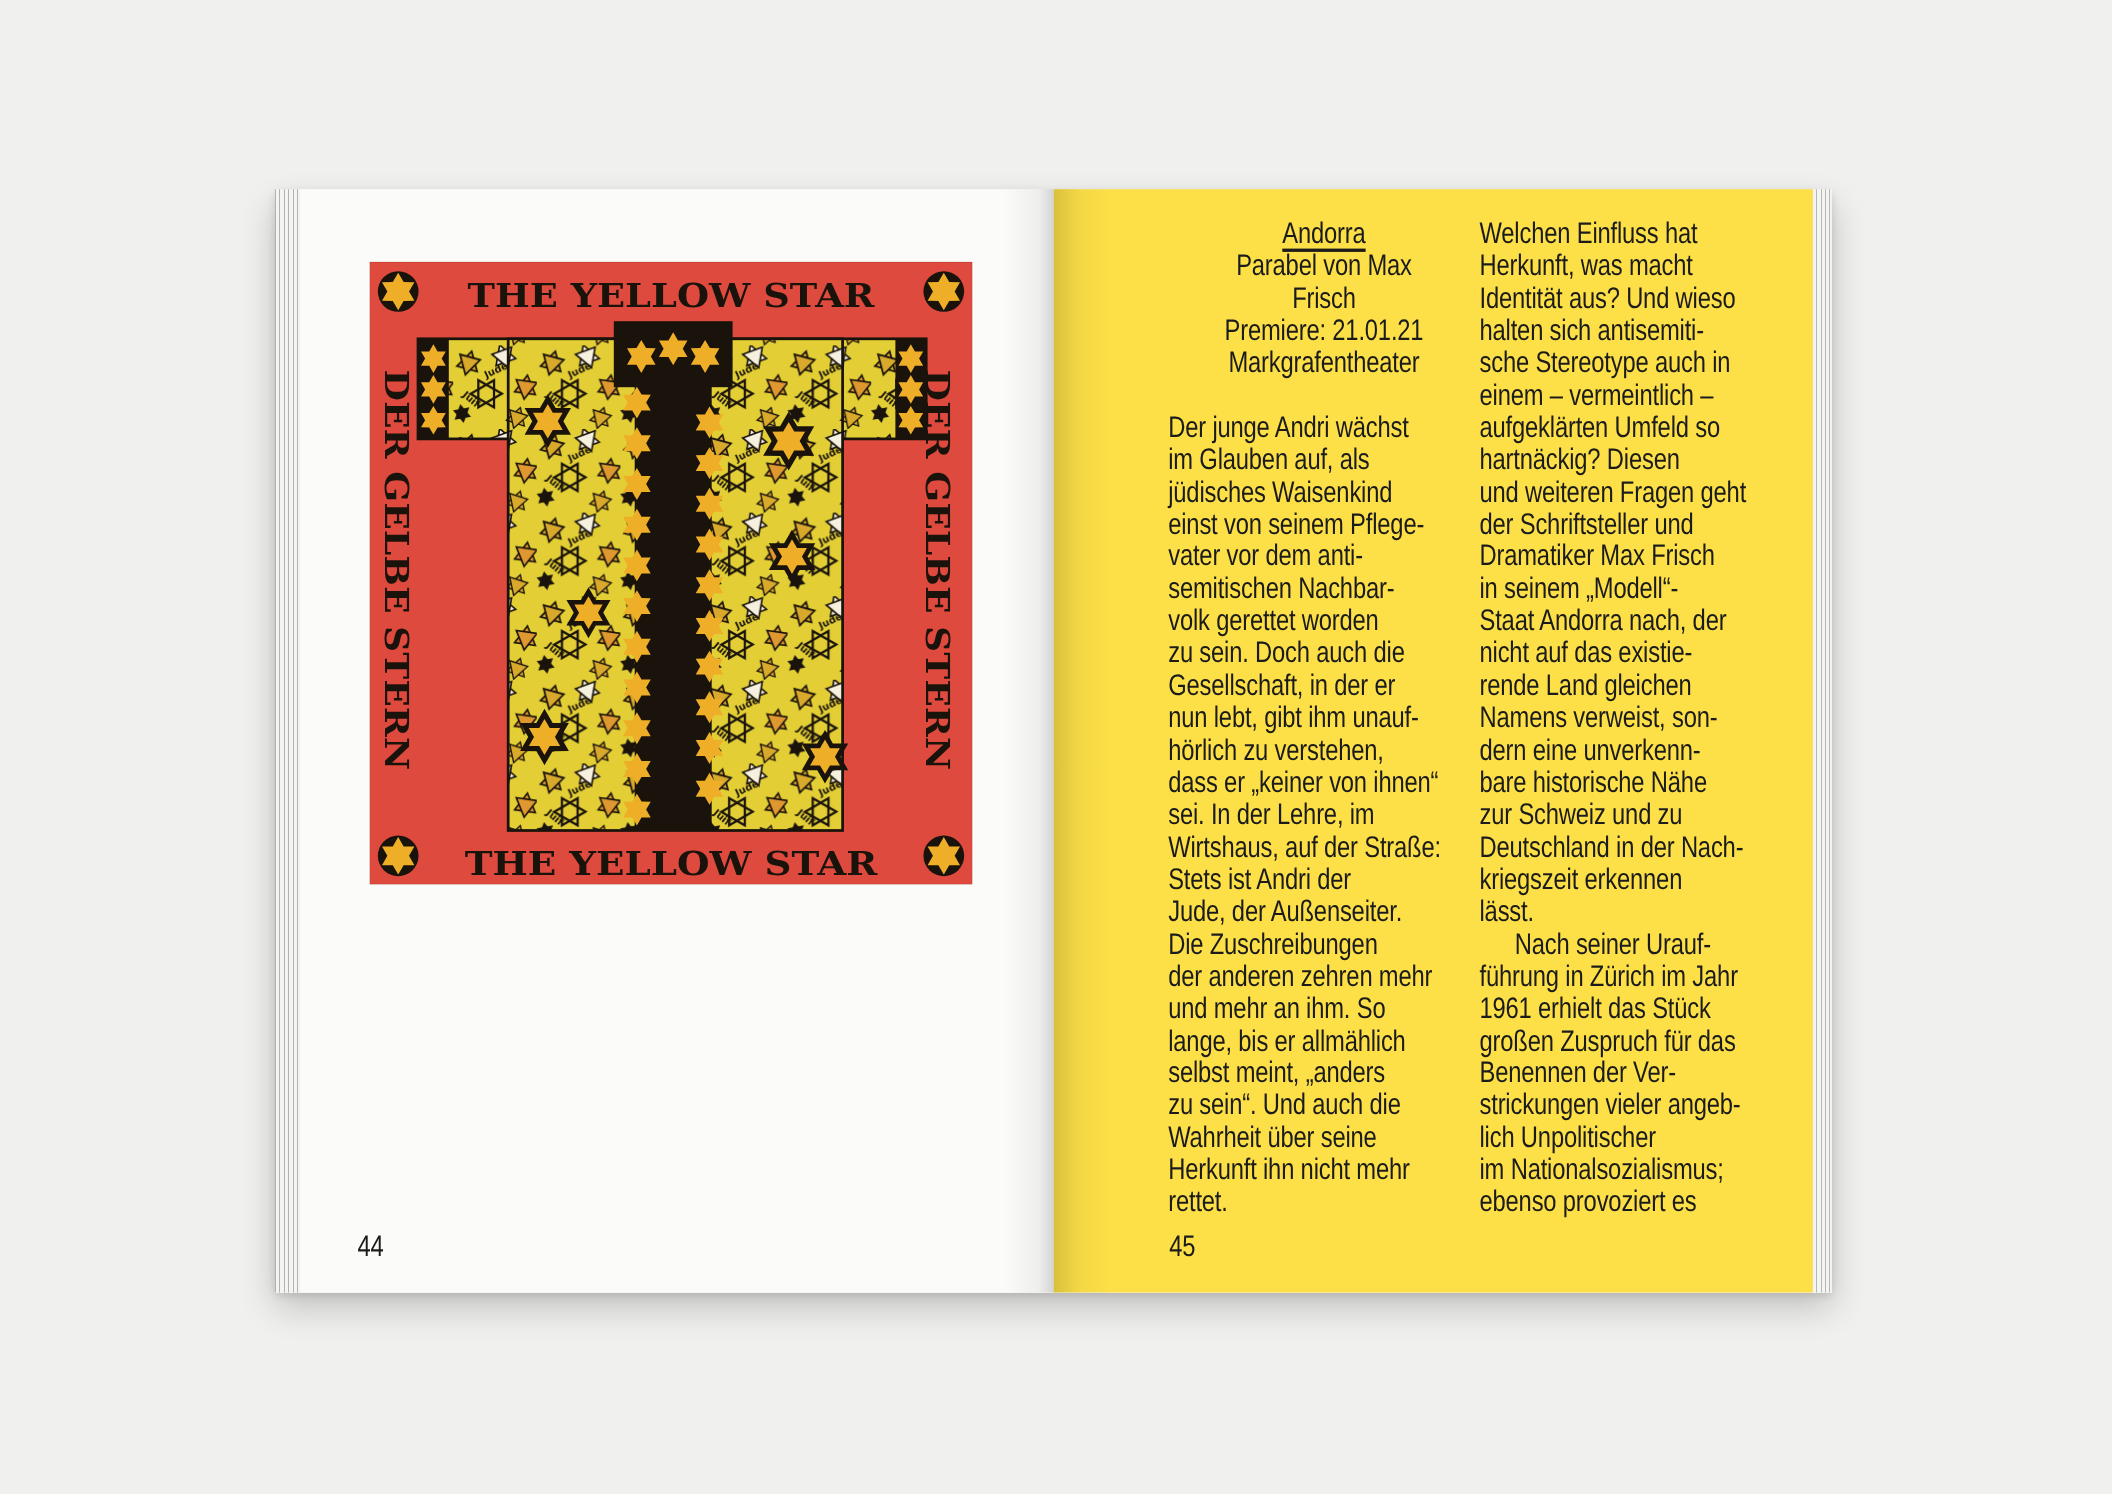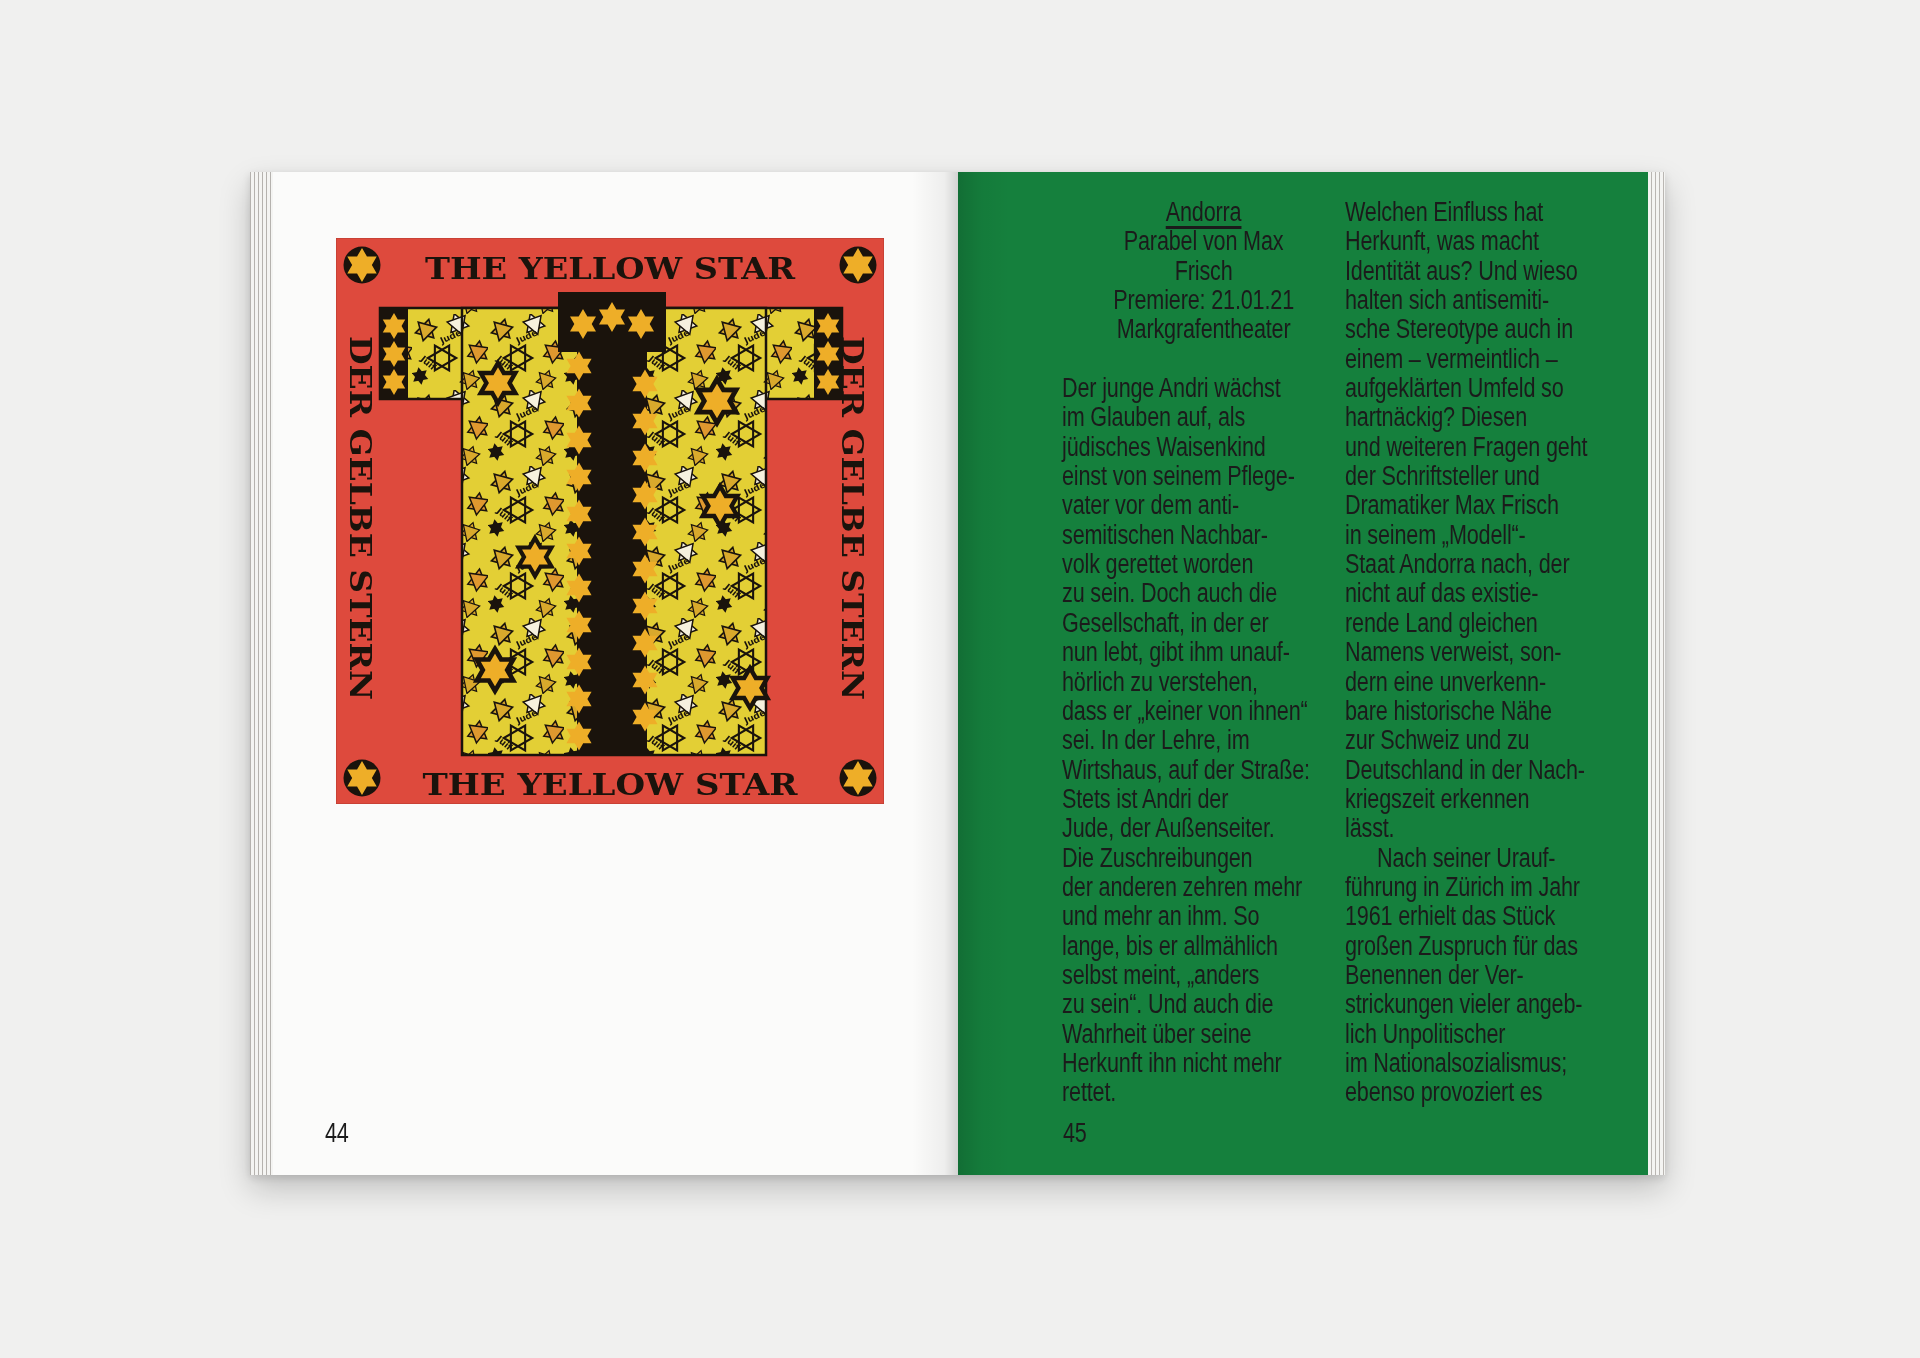--- a/index.html
+++ b/index.html
@@ -13,21 +13,21 @@
   .book{position:absolute;left:250px;top:172px;width:1415px;height:1003px;
         box-shadow:0 14px 30px rgba(0,0,0,.20), 0 3px 8px rgba(0,0,0,.12);
         display:flex;}
   .edge-strip{height:100%;background:
       repeating-linear-gradient(to right,#b5b2ae 0 1px,#f4f4f2 1px 4px);}
   .edge-strip.left{width:23px;}
   .edge-strip.right{width:17px;background:
       repeating-linear-gradient(to right,#f4f4f2 0 3px,#b9b6b2 3px 4px);}
   .page{position:relative;height:100%;background:var(--paper,#fbfbfa);}
   .page.left{width:685px;}
-  .page.right{width:690px;background:#15803d;}
+  .page.right{width:690px;background:#fde047;}
   .page.left::after{content:"";position:absolute;right:0;top:0;bottom:0;width:46px;
       background:linear-gradient(to right,rgba(0,0,0,0) 0%,rgba(0,0,0,.05) 70%,rgba(0,0,0,.16) 100%);}
   .page.right::before{content:"";position:absolute;left:0;top:0;bottom:0;width:52px;
       background:linear-gradient(to right,rgba(0,0,0,.14) 0%,rgba(0,0,0,.04) 45%,rgba(0,0,0,0) 100%);}
   .pagenum{position:absolute;top:947px;font-size:27px;line-height:29.35px;
       transform:scaleX(.8);transform-origin:0 0;letter-spacing:-0.2px;}
   .page.left .pagenum{left:52px;}
   .page.right .pagenum{left:105px;}
 
   

